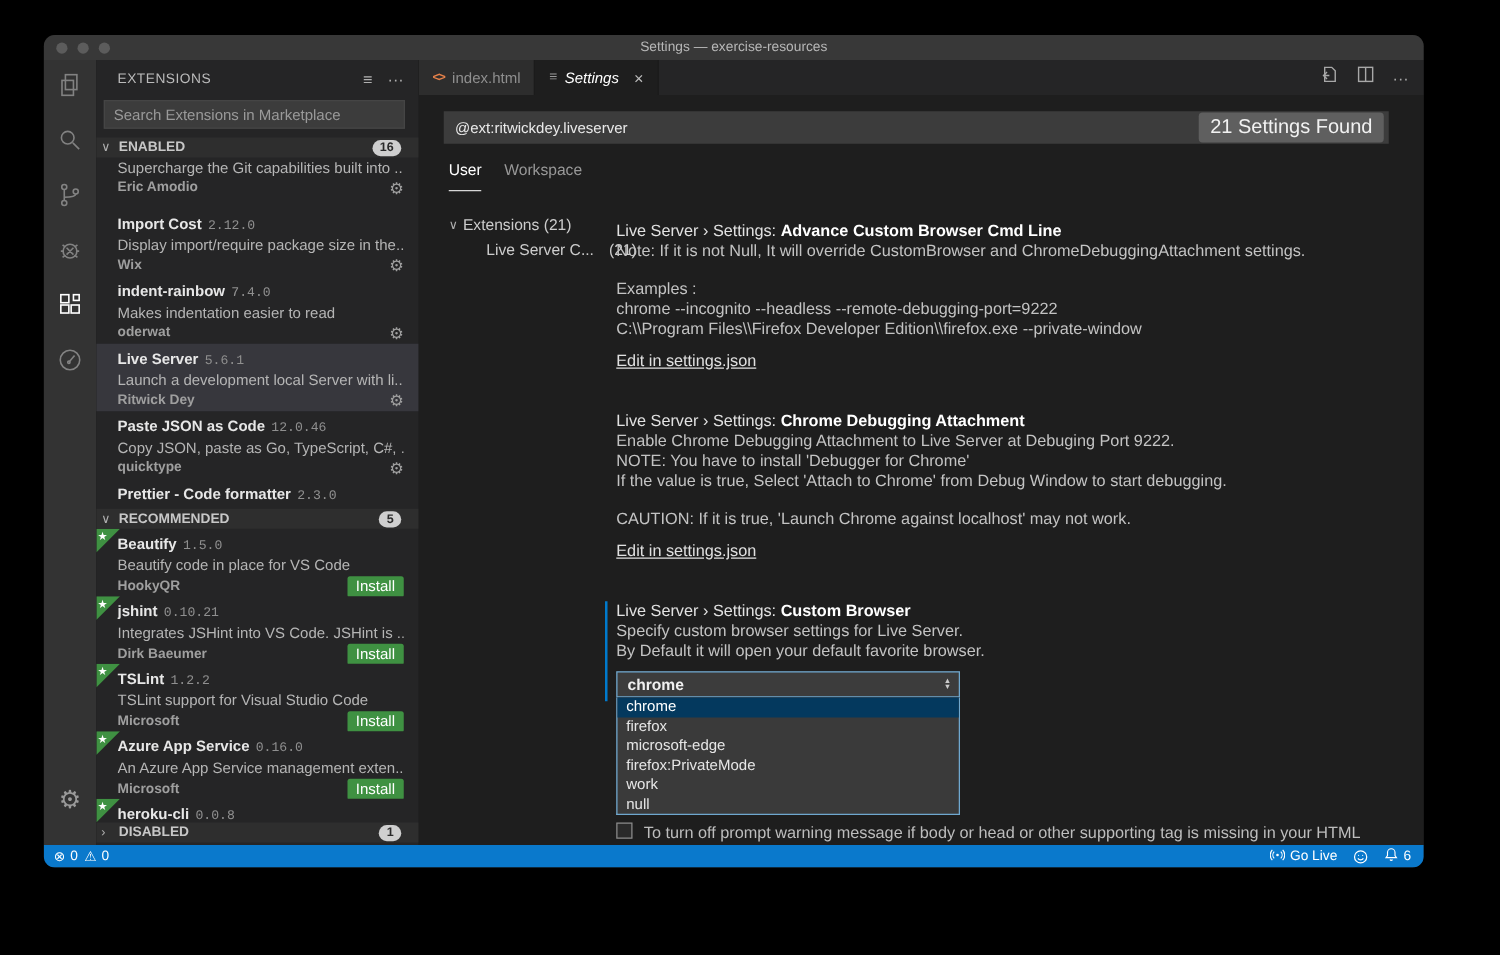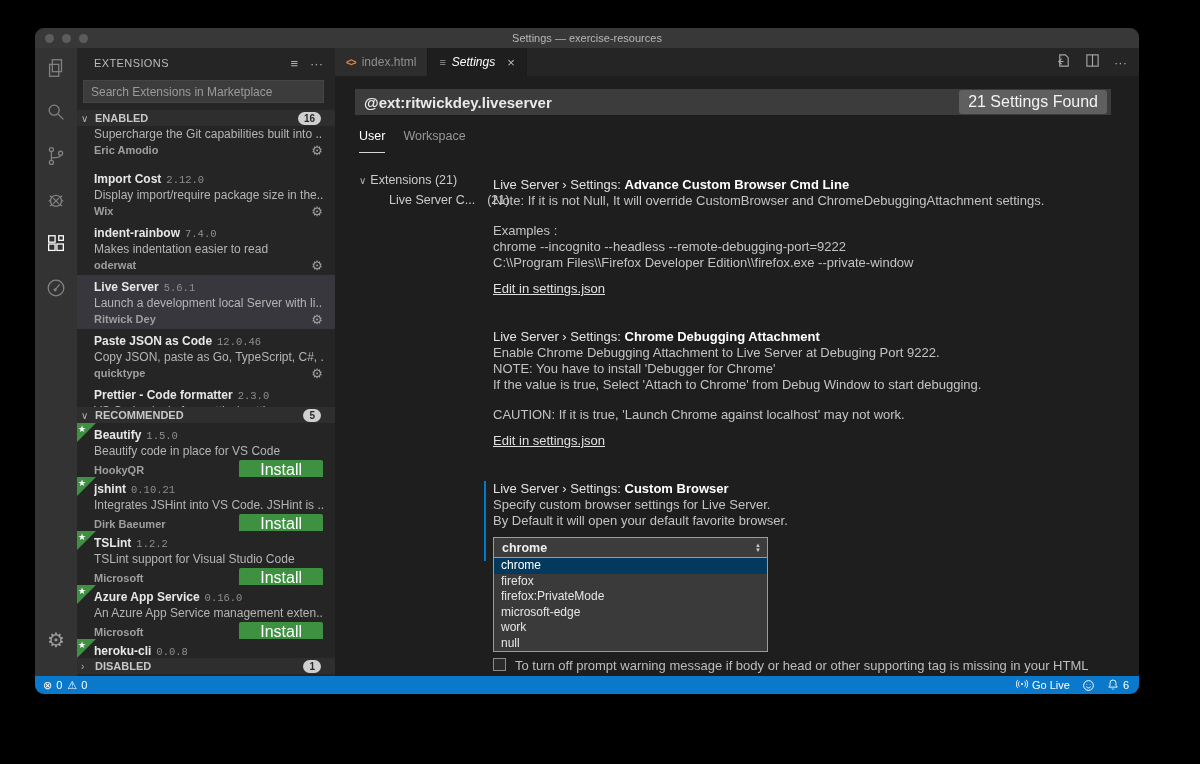--- a/index.html
+++ b/index.html
@@ -38,38 +38,38 @@
   .ext-item.p-top { height:41px; padding-top:1px; }
   .ext-item.p-bot { height:24px; }
   .ext-item.t-only { height:19px; }
   .erow1 { font-size:12px; line-height:15px; white-space:nowrap; overflow:hidden; }
   .ename { font-weight:bold; color:#e7e7e7; }
   .ever { font-size:10.5px; color:#8f8f8f; margin-left:5px;font-family:Liberation Mono, monospace; }
   .edesc { font-size:12px; color:#b5b5b5; line-height:15px; white-space:nowrap; overflow:hidden; }
   .erow3 { display:flex; align-items:center; font-size:11px; line-height:15px; margin-top:1px; }
   .epub { font-weight:bold; color:#9f9f9f; flex:1; white-space:nowrap; overflow:hidden; }
   .egear { color:#9f9f9f; font-size:13px; }
-  .install { background:#3f9142; color:#ffffff; font-size:16px; padding:1px 21px 2px; border-radius:2px; border:none; font-family:"Liberation Sans",sans-serif; }
+  .install { background:#3f9142; color:#ffffff; font-size:12px; padding:1px 7px 2px; border-radius:2px; border:none; font-family:"Liberation Sans",sans-serif; }
   .ribbon { position:absolute; left:0; top:0; width:0; height:0; border-top:19px solid #3f9142; border-right:19px solid transparent; }
   .ribbon .star { position:absolute; top:-18px; left:1px; color:#fff; font-size:9px; }
 
   
   .editor { flex:1; background:#1e1e1e; position:relative; overflow:hidden; }
   .tabbar { height:28px; background:#252526; display:flex; align-items:stretch; }
   .tab { display:flex; align-items:center; padding:0 11px; font-size:12px; gap:6px; border-right:1px solid #1b1b1b; }
   .tab.inactive { background:#2d2d2d; color:#8f8f8f; }
   .tab.active { background:#1e1e1e; color:#ffffff; font-style:italic; }
   .tab .ticon-html { color:#e8824a; font-size:10px; font-weight:bold; letter-spacing:-1px; }
   .tab .ticon-set { color:#9a9a9a; font-style:normal; font-size:11px; }
   .tab .tclose { color:#bdbdbd; font-style:normal; margin-left:6px; font-size:13px; }
   .tabbar-right { margin-left:auto; display:flex; align-items:center; gap:14px; padding-right:12px; color:#a8a8a8; }
   .tabbar-right svg { stroke:#a8a8a8; fill:none; stroke-width:1.2; }
 
   .set-search { margin:13px 28px 0 20px; height:26px; background:#3c3c3c; display:flex; align-items:center; padding:0 4px 0 9px; }
-  .set-query { flex:1; font-size:15px; color:#eaeaea;font-weight:bold; }
+  .set-query { flex:1; font-size:12px; color:#eaeaea; }
   .found-badge { background:#5f5f5f; color:#f2f2f2; font-size:16px; padding:3px 9px; border-radius:3px; }
   .scope-tabs { display:flex; gap:18px; margin:14px 0 0 24px; height:24px; }
   .scope { font-size:12.5px; color:#989898; padding-bottom:5px; }
   .scope.on { color:#ffffff; border-bottom:1px solid #d7d7d7; }
 
   .set-body { display:flex; margin-top:2px; }
   .toc { width:158px; padding:18px 0 0 24px; flex-shrink:0; font-size:12.5px; color:#cccccc; }
   .toc-root { display:flex; align-items:center; gap:4px; }
   .toc-root .chev { font-size:10px; color:#b0b0b0; }
   .toc-child { margin:6px 0 0 30px; display:flex; gap:12px; white-space:nowrap; }
@@ -371,22 +371,22 @@
             <div class="sel-box">
               <span class="sel-val">chrome</span>
               <span class="sel-arrows">
                 <span>▲</span>
                   <span>▼</span>
               </span>
             </div>
             <div class="opt-list">
               <div class="opt on">chrome</div>
               <div class="opt">firefox</div>
+              <div class="opt">microsoft-edge</div>
               <div class="opt">firefox:PrivateMode</div>
-              <div class="opt">microsoft-edge</div>
               <div class="opt">work</div>
               <div class="opt">null</div>
             </div>
             <div class="next-part">
               <span class="chk"></span>
               <span class="next-text">To turn off prompt warning message if body or head or other supporting tag is missing in your HTML</span>
             </div>
           </div>
 
         </div>

